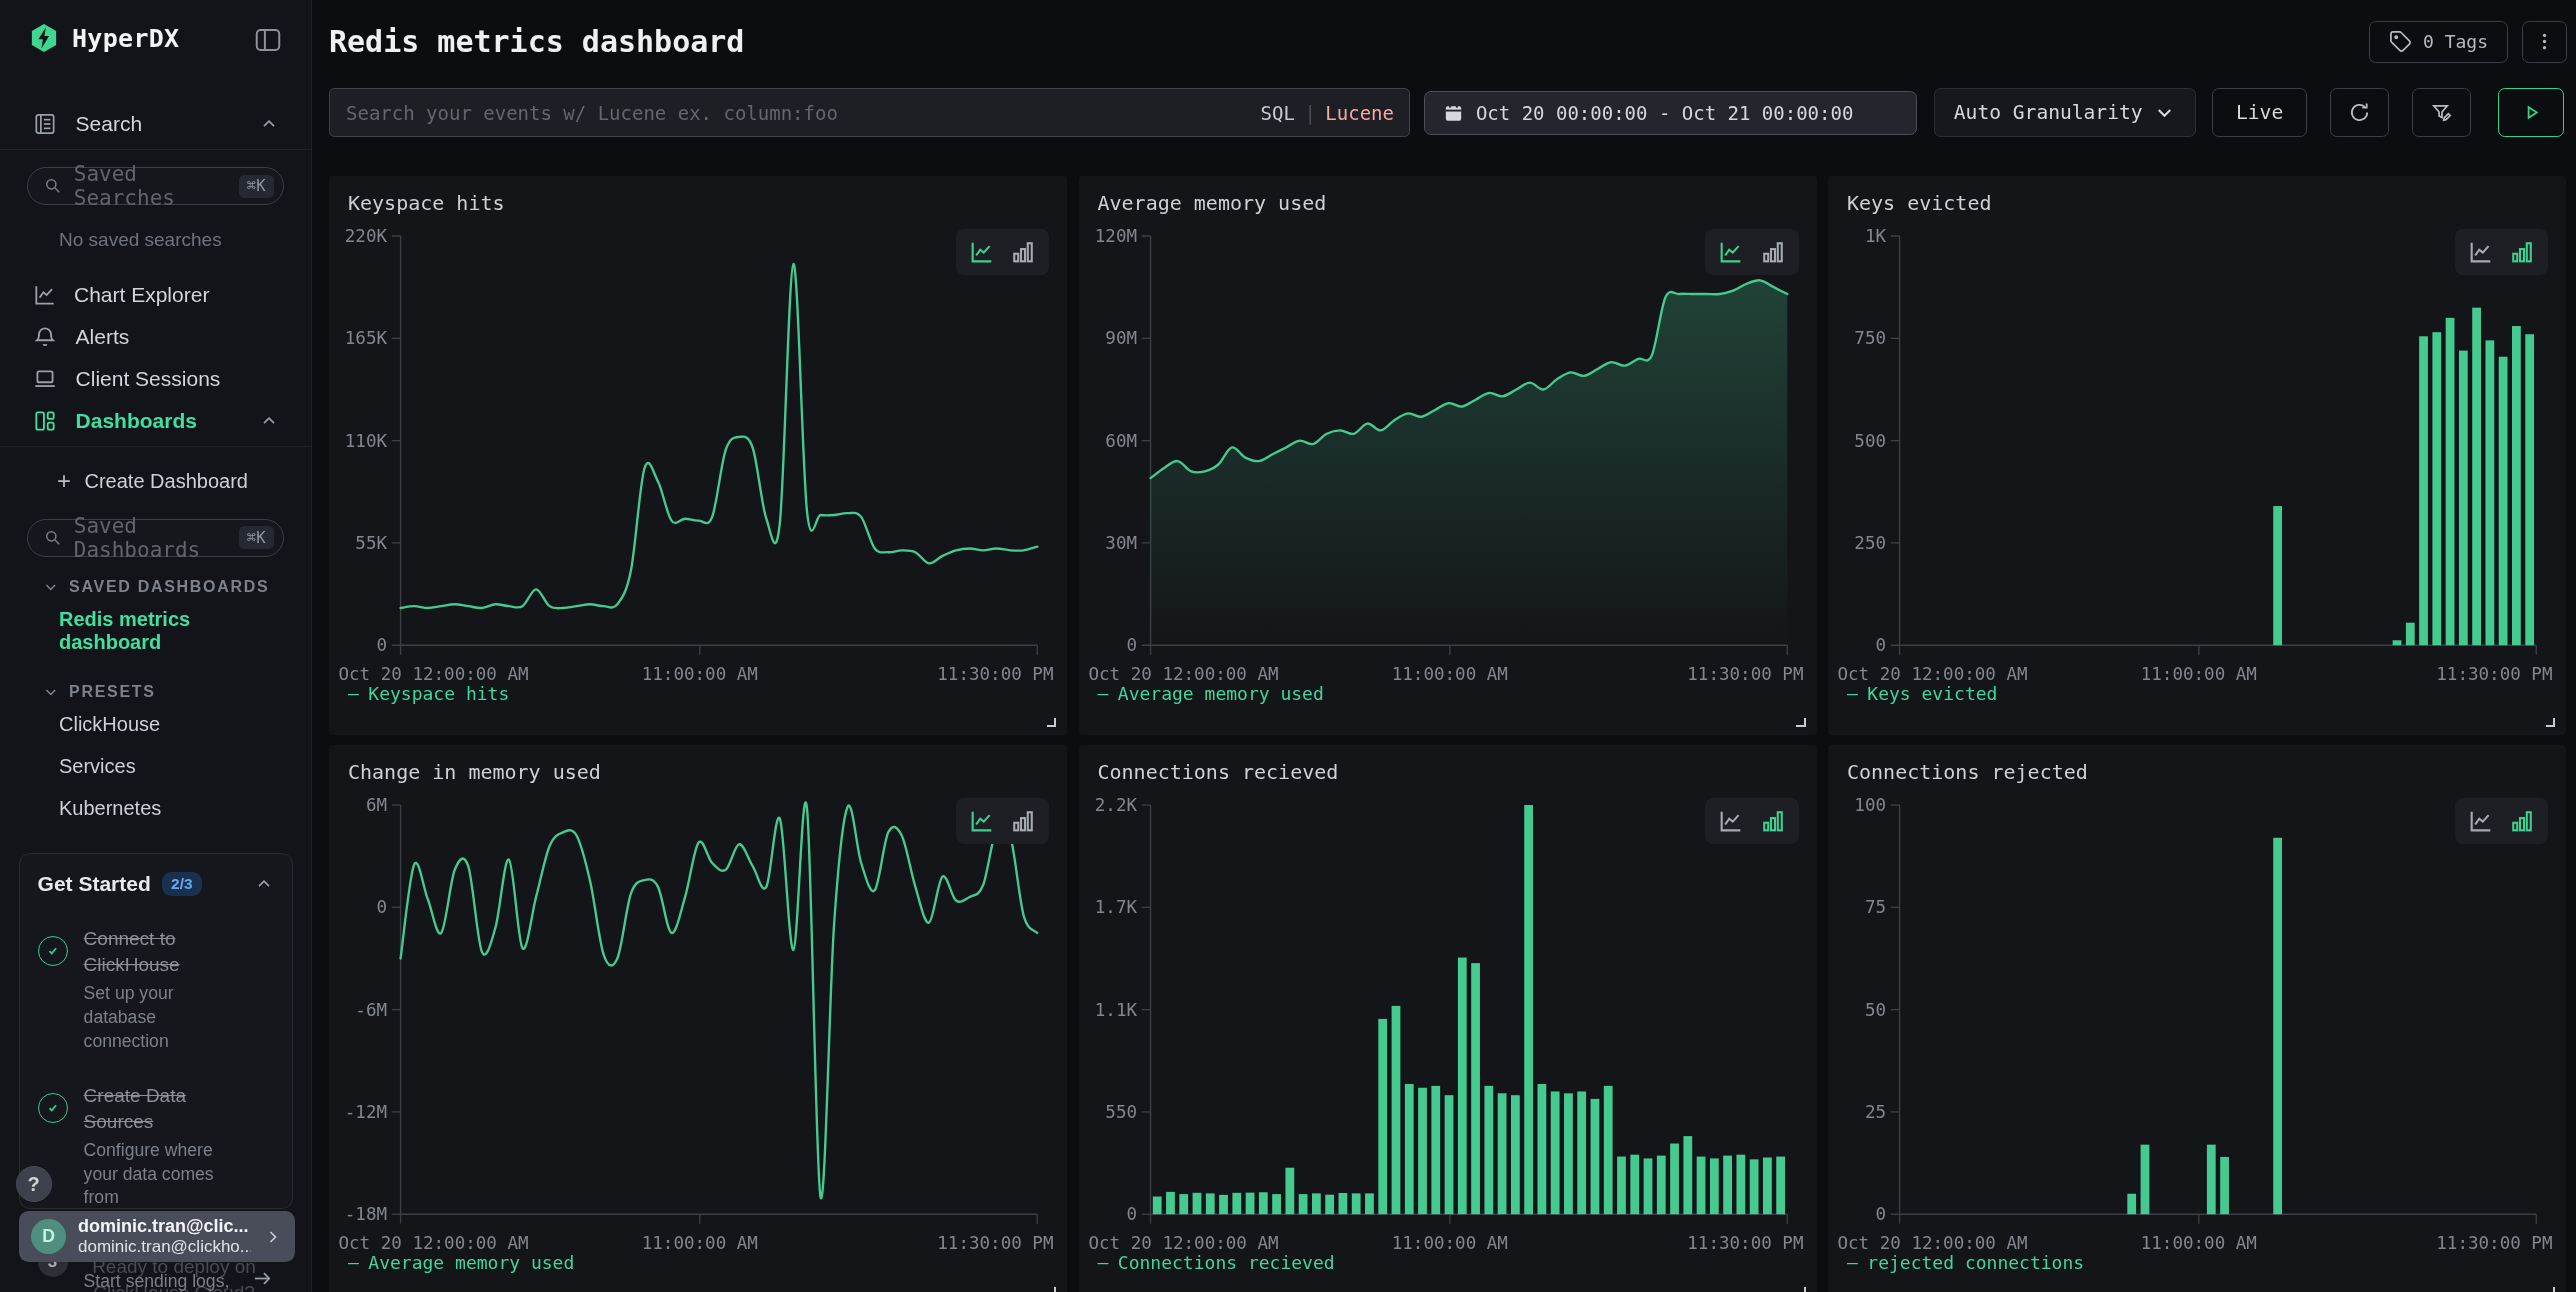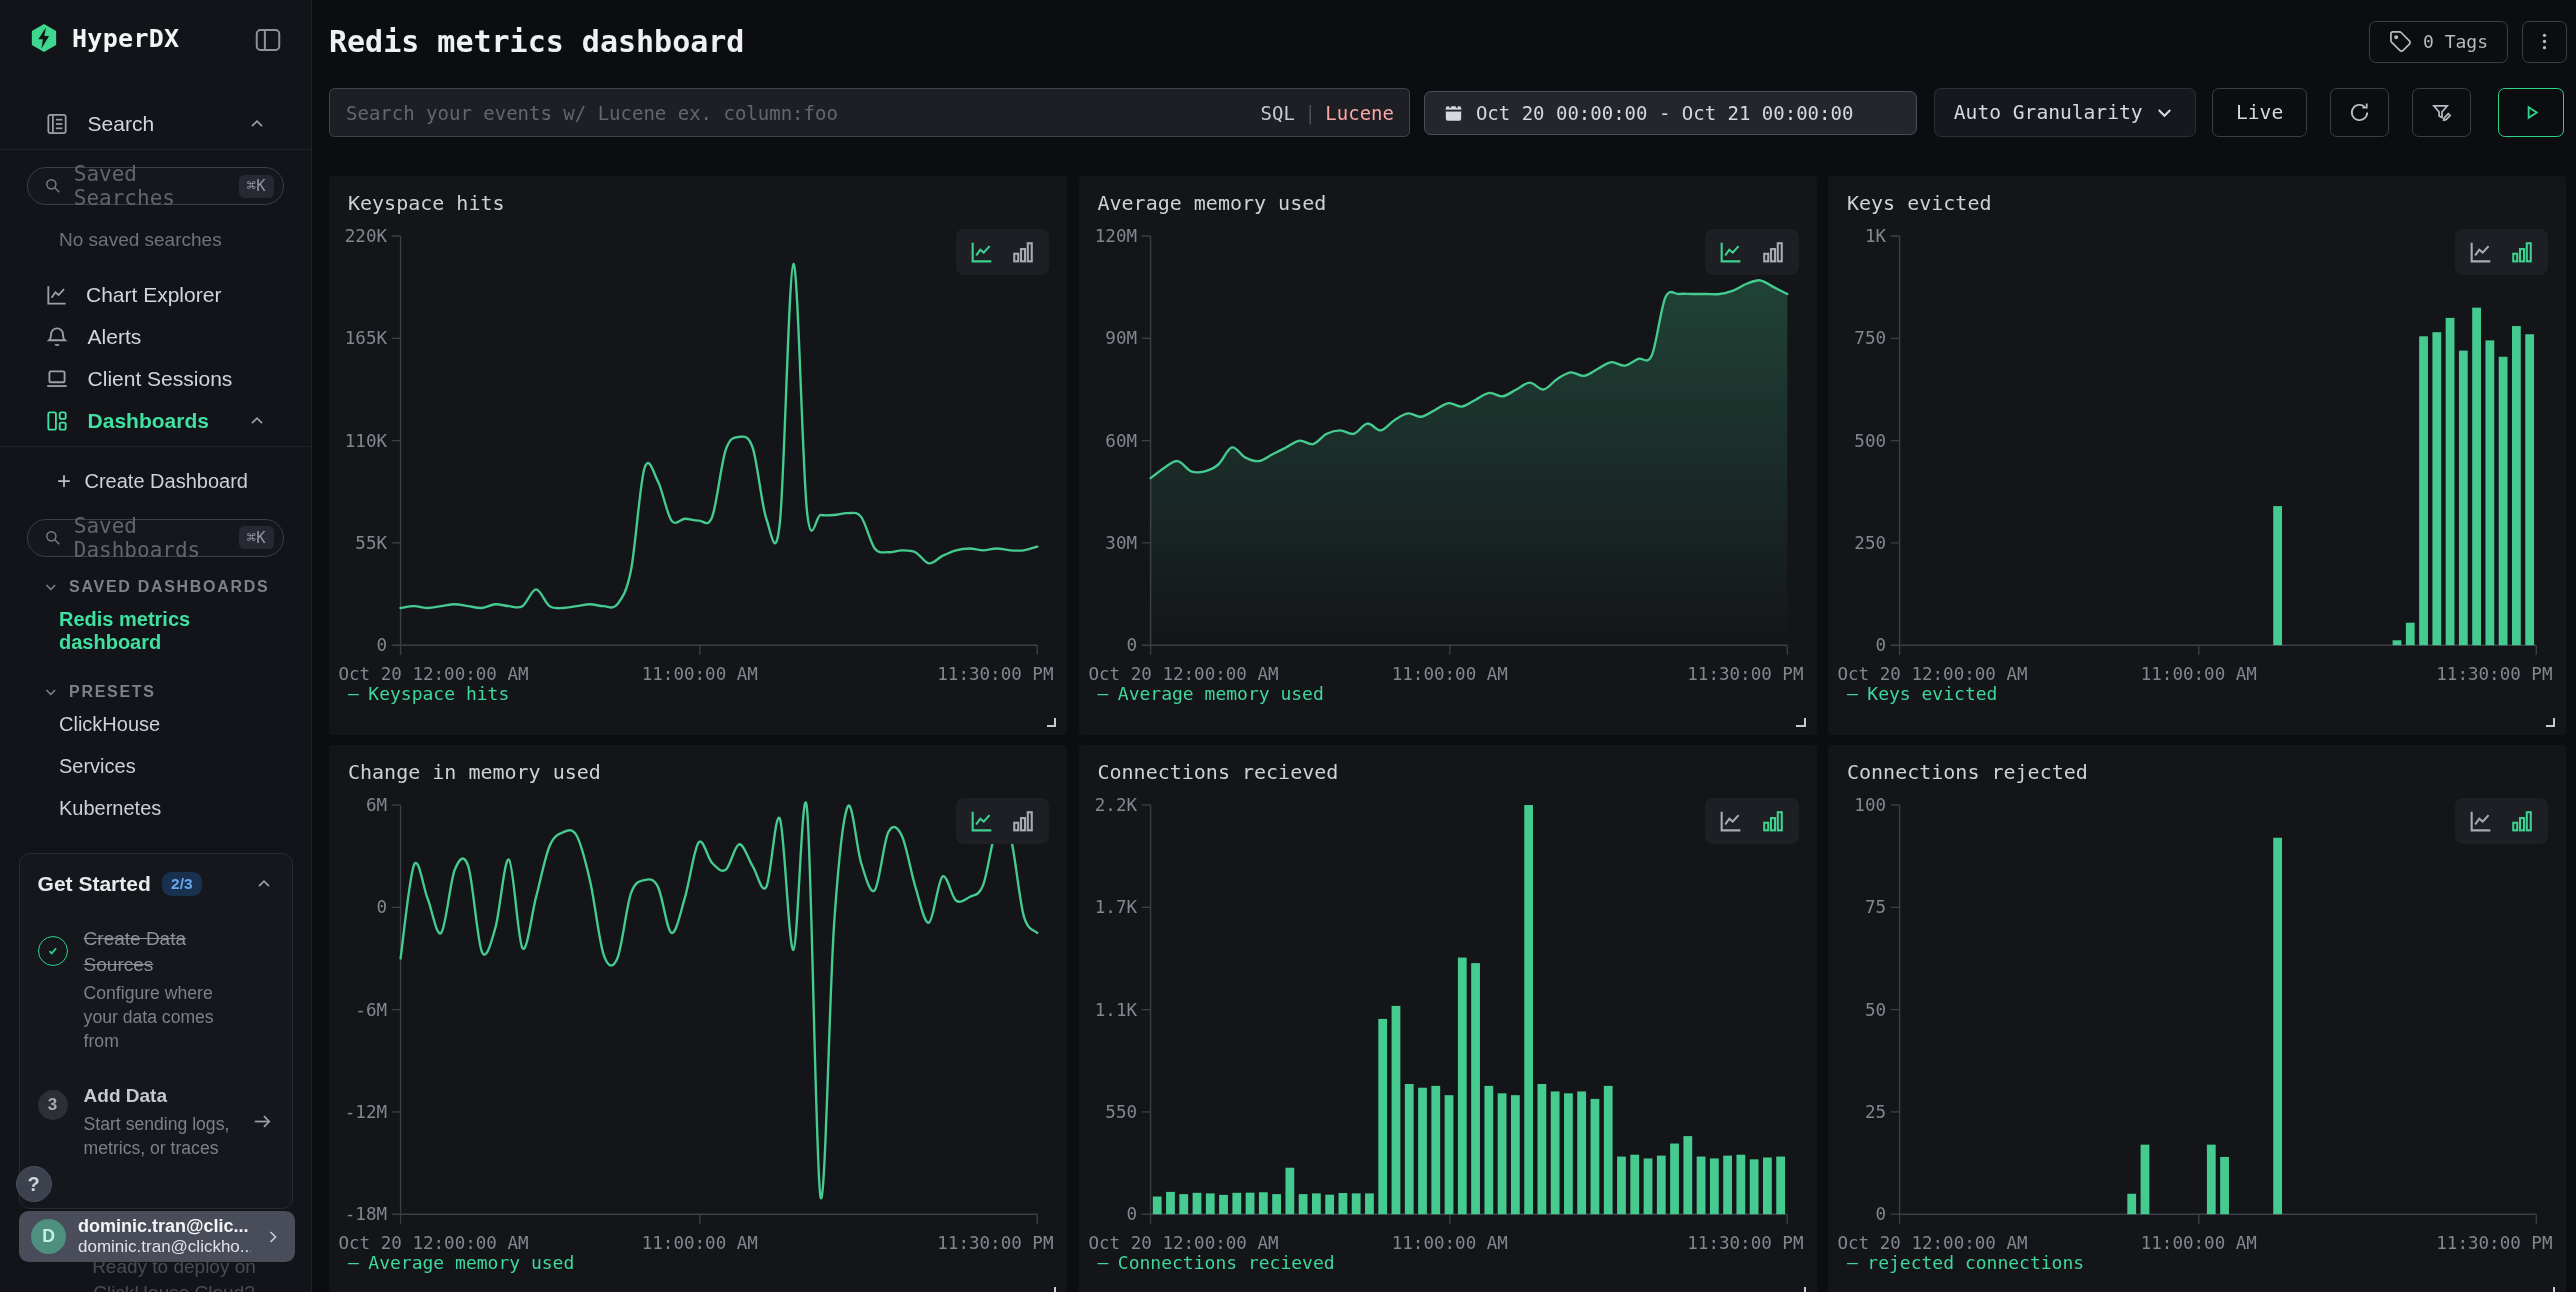--- a/index.html
+++ b/index.html
@@ -8,21 +8,21 @@
   .page { display:flex; width:100%; height:100%; }
 
   
   .sidebar { position:relative; width:312px; height:100%; background:#121419;
     border-right:0.7px solid #1f2126; flex:0 0 312px; overflow:hidden; }
   .logo-row { height:76px; padding:0 28px; display:flex; align-items:center; gap:12px; }
   .logo-badge { width:32px; height:32px; display:inline-flex; }
   .logo-text { color:#f2f4f6; font-size:25px; font-weight:700; letter-spacing:0.3px;
     font-family:"DejaVu Sans Mono", monospace; flex:1; }
   .collapse-btn { width:30px; height:27px; color:#8d929b; cursor:pointer; }
-  .nav-row { display:flex; align-items:center; gap:17.6px; padding:0 44px; height:42px;
+  .nav-row { display:flex; align-items:center; gap:17.6px; padding:0 32px; height:42px;
     color:#d2d5da; font-size:21px; cursor:pointer; }
   .nav-row .nicon { width:26px; height:26px; color:#9aa0a8; display:inline-flex; }
   .nav-row .nlabel { flex:1; }
   .nav-row .chev { width:20px; height:20px; color:#9aa0a8; }
   .section-row { margin-top:27px; }
   .nav-row.active { color:#3fe0a0; font-weight:700; }
   .nav-row.active .nicon { color:#3fe0a0; }
   .sb-divider { height:0.7px; background:#1f2126; margin-top:4px; }
   .search-pill { margin:17.6px 27px 0 27px; height:38px; border:0.7px solid #3a3e46;
     border-radius:19px; display:flex; align-items:center; gap:10.8px; padding:0 9.5px 0 15px;
@@ -273,20 +273,31 @@
 
     <div class="gs-card">
       <div class="gs-head">
         <span class="gs-title">Get Started</span>
         <span class="gs-badge">2/3</span>
         <span class="gs-chev">
           <svg viewBox="0 0 24 24" fill="none" stroke="currentColor" stroke-width="2">
               <polyline points="6,14.5 12,8.5 18,14.5"></polyline>
             </svg>
         </span>
+      </div>
+      <div class="gs-item">
+        <span class="gs-circ">
+          <svg viewBox="0 0 24 24" fill="none" stroke="currentColor" stroke-width="2.4">
+              <polyline points="7.5,12.5 10.5,15.5 16.5,8.5"></polyline>
+            </svg>
+        </span>
+        <div class="gs-body">
+          <div class="gs-item-title done">Connect to ClickHouse</div>
+          <div class="gs-item-desc">Set up your database connection</div>
+        </div>
       </div>
       <div class="gs-item">
         <span class="gs-circ">
           <svg viewBox="0 0 24 24" fill="none" stroke="currentColor" stroke-width="2.4">
               <polyline points="7.5,12.5 10.5,15.5 16.5,8.5"></polyline>
             </svg>
         </span>
         <div class="gs-body">
           <div class="gs-item-title done">Create Data Sources</div>
           <div class="gs-item-desc">Configure where your data comes from</div>

